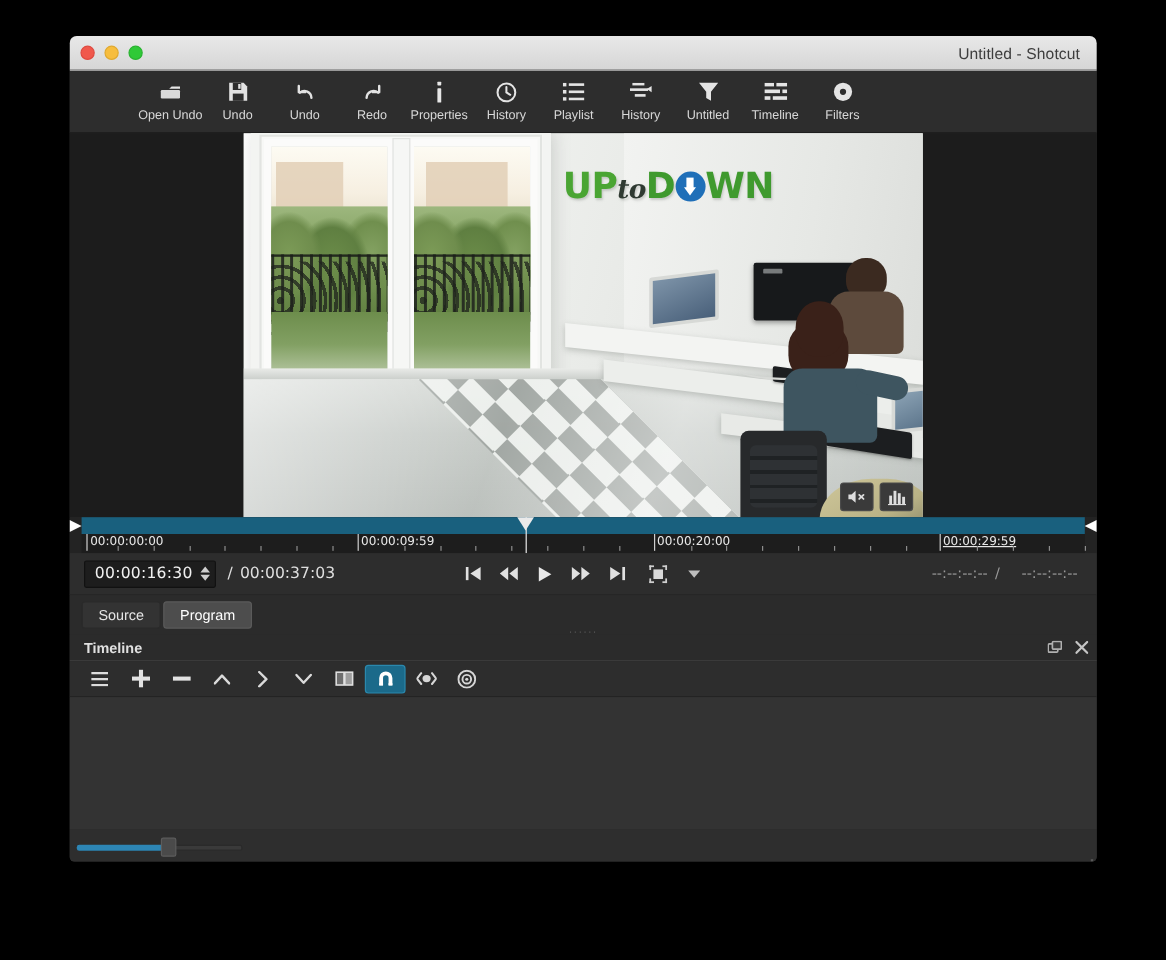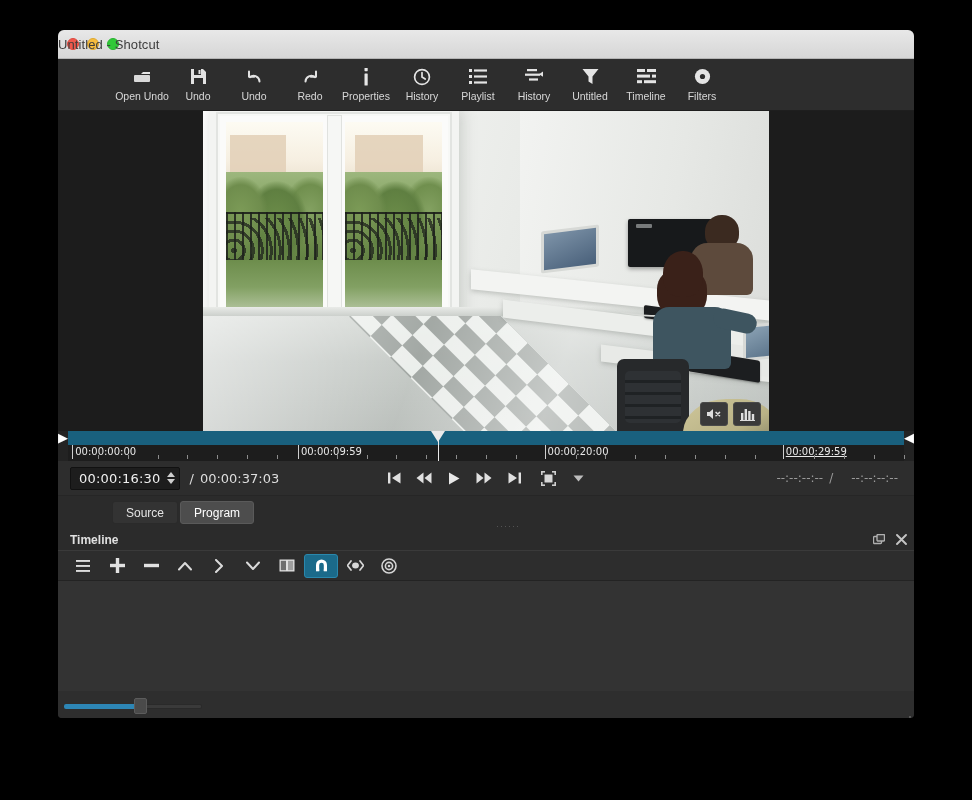--- a/index.html
+++ b/index.html
@@ -28,21 +28,21 @@
     background: linear-gradient(to bottom, #e8e8e8 0%, #d6d6d6 100%);
     border-bottom: 1px solid #b4b4b4;
     display: flex; align-items: center;
   }
   .lights { display: flex; gap: 8px; padding-left: 9px; }
   .light { width: 12px; height: 12px; border-radius: 50%; }
   .light.close { background: #f0584c; border: 1px solid #df4a40; }
   .light.min   { background: #f7bd3d; border: 1px solid #e0a92f; }
   .light.max   { background: #2fc937; border: 1px solid #29b430; }
   .titlebar-title {
-    position: absolute; left: 0; right: 0; text-align: left;
+    position: absolute; left: 0; right: 14px; text-align: right;
     font-size: 13px; color: #3d3d3d; letter-spacing: 0.1px;
     pointer-events: none;
   }
 
   
   .toolbar {
     height: 52px;
     background: #2d2d2d;
     border-bottom: 1px solid #1e1e1e;
     display: flex; align-items: center;
@@ -349,21 +349,20 @@
     position: absolute; right: 16px;
     display: flex; gap: 18px;
     font-family: "DejaVu Sans", sans-serif; font-size: 12px; color: #9a9a9a;
   }
 
   
   .tabs-row {
     height: 33px; background: #2b2b2b;
     display: flex; align-items: center; padding-left: 10px; gap: 2px;
     position: relative;
-    margin-left: 44px;
   }
   .tab {
     height: 23px; padding: 0 13px; border-radius: 3px;
     display: flex; align-items: center;
     font-size: 12px; color: #e4e4e4; cursor: default;
     background: #333333; border: 1px solid #2a2a2a;
   }
   .tab.active { background: #4d4d4d; border-color: #5a5a5a; color: #ffffff; }
   .splitter-dots {
     position: absolute; left: 50%; bottom: -2px; transform: translateX(-50%);
@@ -583,20 +582,21 @@
         <div class="mullion"></div>
         <div class="win-sill"></div>
       </div>
 
       <div class="baseboard"></div>
       <div class="floor">
         <div class="tiles"></div>
         <div class="floor-gloss"></div>
       </div>
 
+      <div class="logo"><span class="g">UP</span><span class="to">to</span><span class="dg">D</span><span class="ocircle"></span><span class="dg">WN</span></div>
 
       <div class="desk d1"></div>
       <div class="desk d2"></div>
       <div class="desk d3"></div>
 
       <div class="monitor">
           <div class="monitor-logo"></div>
         </div>
       <div class="laptop l1">
           <div class="scr"></div>

